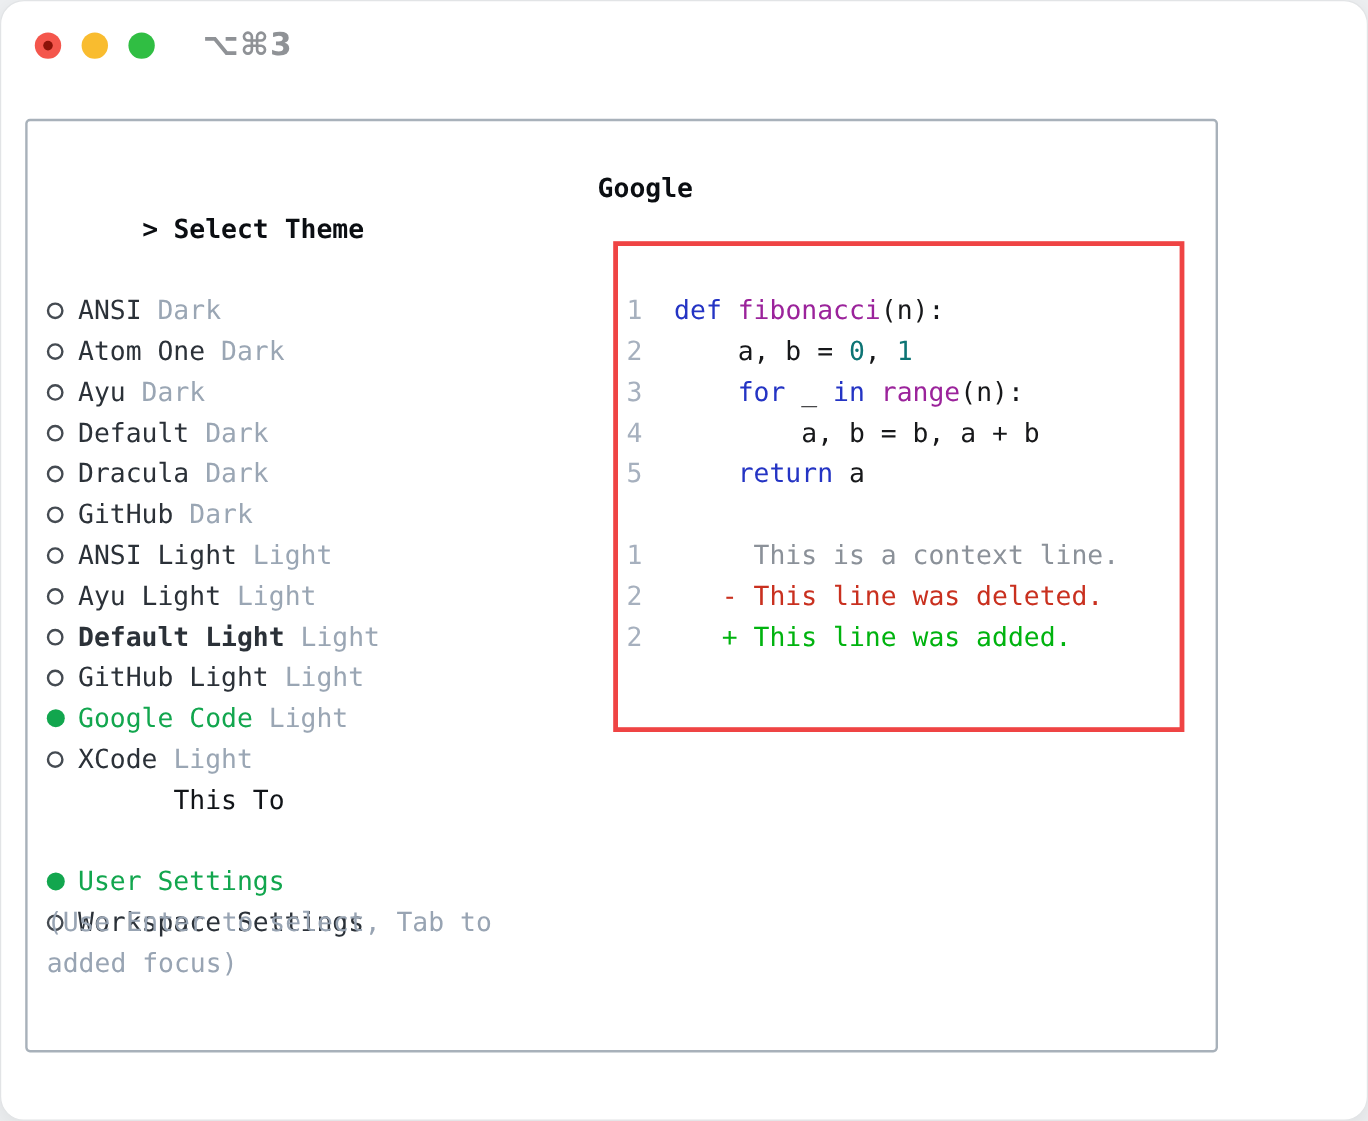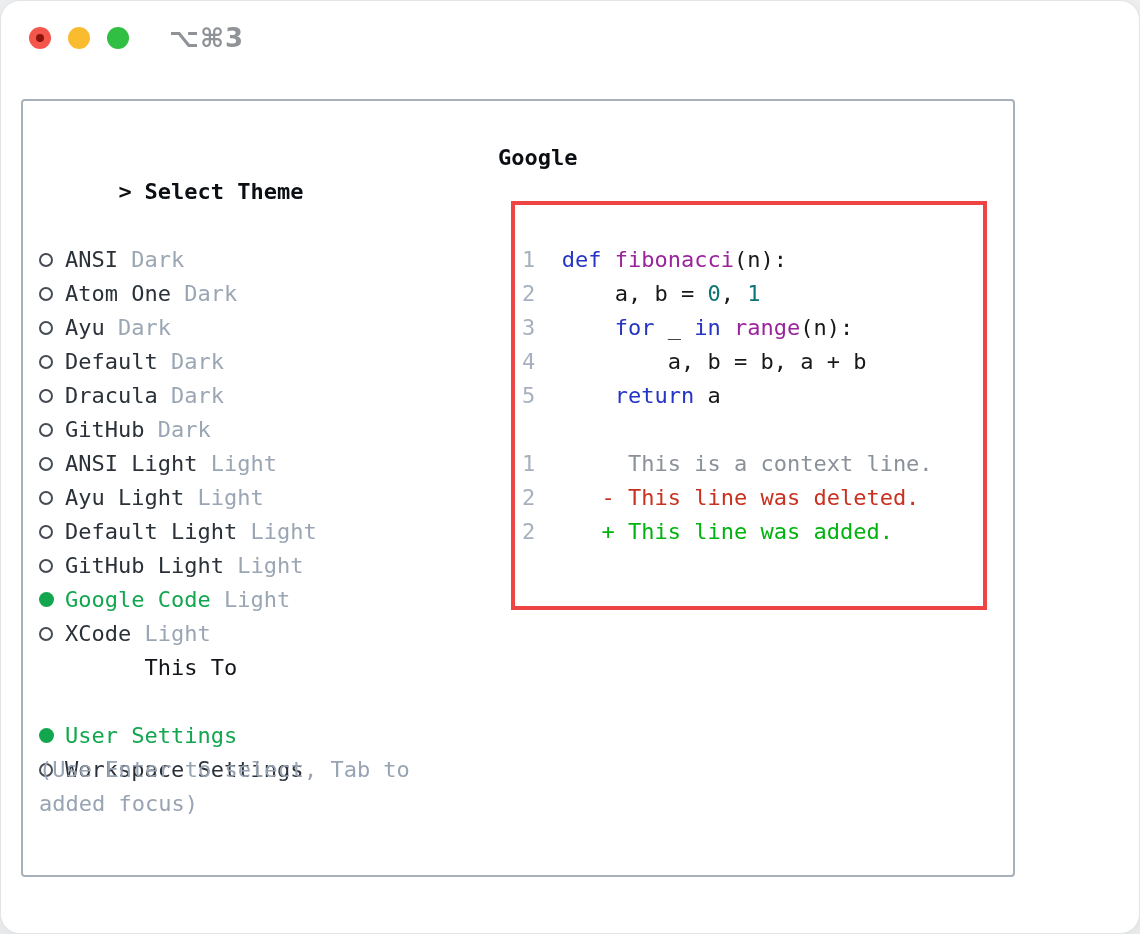--- a/index.html
+++ b/index.html
@@ -67,21 +67,21 @@
     </div>
     <div id="theme-items">
         <div class="row"><span class="prefix"><span class="radio"></span></span><span style="color: rgb(43, 49, 56);">ANSI</span><span style="color: rgb(154, 166, 180);"> Dark</span></div>
         <div class="row"><span class="prefix"><span class="radio"></span></span><span style="color: rgb(43, 49, 56);">Atom One</span><span style="color: rgb(154, 166, 180);"> Dark</span></div>
         <div class="row"><span class="prefix"><span class="radio"></span></span><span style="color: rgb(43, 49, 56);">Ayu</span><span style="color: rgb(154, 166, 180);"> Dark</span></div>
         <div class="row"><span class="prefix"><span class="radio"></span></span><span style="color: rgb(43, 49, 56);">Default</span><span style="color: rgb(154, 166, 180);"> Dark</span></div>
         <div class="row"><span class="prefix"><span class="radio"></span></span><span style="color: rgb(43, 49, 56);">Dracula</span><span style="color: rgb(154, 166, 180);"> Dark</span></div>
         <div class="row"><span class="prefix"><span class="radio"></span></span><span style="color: rgb(43, 49, 56);">GitHub</span><span style="color: rgb(154, 166, 180);"> Dark</span></div>
         <div class="row"><span class="prefix"><span class="radio"></span></span><span style="color: rgb(43, 49, 56);">ANSI Light</span><span style="color: rgb(154, 166, 180);"> Light</span></div>
         <div class="row"><span class="prefix"><span class="radio"></span></span><span style="color: rgb(43, 49, 56);">Ayu Light</span><span style="color: rgb(154, 166, 180);"> Light</span></div>
-        <div class="row"><span class="prefix"><span class="radio"></span></span><span style="color: rgb(43, 49, 56);">Default Light</span><span style="color: rgb(154, 166, 180);"> Light</span></div>
+        <div class="row"><span class="prefix"><span class="radio"></span></span><span style="color: rgb(43, 49, 56); font-weight: bold;">Default Light</span><span style="color: rgb(154, 166, 180);"> Light</span></div>
         <div class="row"><span class="prefix"><span class="radio"></span></span><span style="color: rgb(43, 49, 56);">GitHub Light</span><span style="color: rgb(154, 166, 180);"> Light</span></div>
         <div class="row"><span class="prefix"><span class="radio sel" style="background: rgb(18, 166, 78);"></span></span><span style="color: rgb(18, 166, 78);">Google Code</span><span style="color: rgb(154, 166, 180);"> Light</span></div>
         <div class="row"><span class="prefix"><span class="radio"></span></span><span style="color: rgb(43, 49, 56);">XCode</span><span style="color: rgb(154, 166, 180);"> Light</span></div>
       </div>
   </div>
 
   <div class="apply-block">
     <div class="row">
       <span class="prefix"> </span><span class="hdr-reg">This To</span>
     </div>

